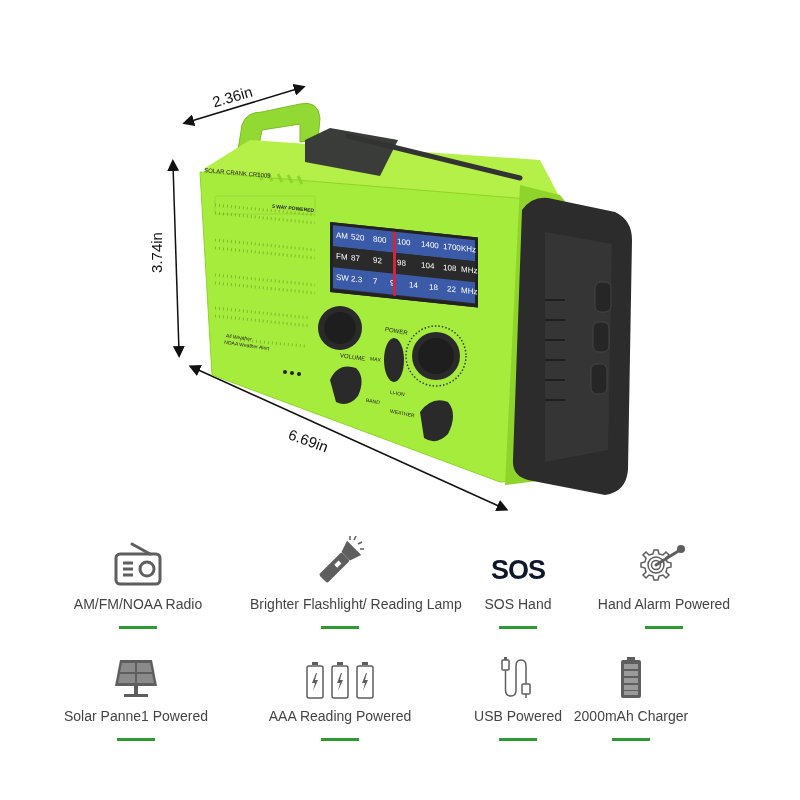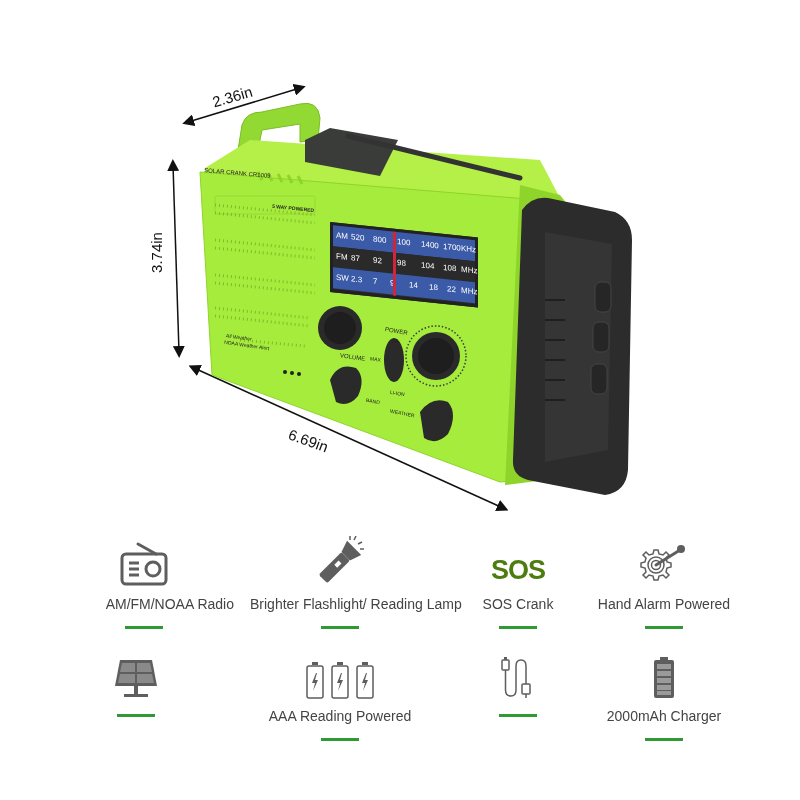--- a/index.html
+++ b/index.html
@@ -137,21 +137,21 @@
   <div class="abs" style="left:224px;top:342px;font-size:5px;color:#222;transform:rotate(8deg);white-space:nowrap;">NOAA Weather Alert</div>
   <div class="abs" style="left:340px;top:354px;font-size:6px;color:#222;transform:rotate(8deg);">VOLUME</div>
   <div class="abs" style="left:370px;top:356px;font-size:5px;color:#222;transform:rotate(8deg);">MAX</div>
   <div class="abs" style="left:385px;top:328px;font-size:6px;color:#222;transform:rotate(10deg);">POWER</div>
   <div class="abs" style="left:392px;top:338px;font-size:5px;color:#222;">AA</div>
   <div class="abs" style="left:390px;top:390px;font-size:5px;color:#222;transform:rotate(10deg);">LI-ION</div>
   <div class="abs" style="left:366px;top:398px;font-size:5px;color:#222;transform:rotate(10deg);">BAND</div>
   <div class="abs" style="left:390px;top:410px;font-size:5px;color:#222;transform:rotate(12deg);">WEATHER</div>
 </div>
 
-<div class="feature" style="left:54px;top:536px;text-align:right;">
+<div class="feature" style="left:48px;top:536px;">
   <div class="ico">
     <svg width="52" height="48" viewBox="0 0 52 48">
       <line x1="20" y1="4" x2="38" y2="14" stroke="#5e5e5e" stroke-width="3" stroke-linecap="round"></line>
       <rect x="4" y="14" width="44" height="30" rx="4" fill="none" stroke="#5e5e5e" stroke-width="3"></rect>
       <line x1="11" y1="23" x2="21" y2="23" stroke="#5e5e5e" stroke-width="3"></line>
       <line x1="11" y1="29" x2="21" y2="29" stroke="#5e5e5e" stroke-width="3"></line>
       <line x1="11" y1="35" x2="21" y2="35" stroke="#5e5e5e" stroke-width="3"></line>
       <circle cx="35" cy="29" r="7" fill="none" stroke="#5e5e5e" stroke-width="3"></circle>
     </svg>
   </div>
@@ -174,23 +174,23 @@
         <line x1="36" y1="4" x2="36" y2="0"></line>
       </g>
     </svg>
   </div>
   <div class="lbl">Brighter Flashlight/ Reading Lamp</div>
   <div class="bar"></div>
 </div>
 
 <div class="feature" style="left:428px;top:536px;">
   <div class="ico">
-    <span style="font-size:27px;font-weight:bold;color:#4d7c0f;font-family:'Liberation Sans',sans-serif;letter-spacing:-1px;line-height:36px;">SOS</span>
-  </div>
-  <div class="lbl">SOS Crank</div>
+    <span style="font-size:27px;font-weight:bold;color:#0f172a;font-family:'Liberation Sans',sans-serif;letter-spacing:-1px;line-height:36px;">SOS</span>
+  </div>
+  <div class="lbl">SOS Hand</div>
   <div class="bar"></div>
 </div>
 
 <div class="feature" style="left:574px;top:536px;">
   <div class="ico">
     <svg width="52" height="46" viewBox="0 0 52 46">
       <g fill="none" stroke="#5e5e5e" stroke-width="1.5">
         <path d="M16,8 L20,8 L21,12 L25,13 L28,10 L31,13 L28,16 L29,20 L33,21 L33,25 L29,26 L28,30 L31,33 L28,36 L25,33 L21,34 L20,38 L16,38 L15,34 L11,33 L8,36 L5,33 L8,30 L7,26 L3,25 L3,21 L7,20 L8,16 L5,13 L8,10 L11,13 L15,12 Z"></path>
         <circle cx="18" cy="23" r="8"></circle>
         <circle cx="18" cy="23" r="4.5"></circle>
@@ -210,20 +210,21 @@
       <g fill="#8a8a8a">
         <path d="M12,7 L25,7 L25,16 L10,16 Z"></path>
         <path d="M27,7 L40,7 L42,16 L27,16 Z"></path>
         <path d="M10,18 L25,18 L25,27 L8,27 Z"></path>
         <path d="M27,18 L42,18 L44,27 L27,27 Z"></path>
       </g>
       <rect x="24" y="30" width="4" height="8" fill="#5e5e5e"></rect>
       <rect x="14" y="38" width="24" height="3" fill="#5e5e5e"></rect>
     </svg>
   </div>
+  <div class="lbl">Solar Panne1 Powered</div>
   <div class="bar"></div>
 </div>
 
 <div class="feature" style="left:250px;top:648px;">
   <div class="ico">
     <svg width="72" height="40" viewBox="0 0 72 40">
       <g fill="none" stroke="#5e5e5e" stroke-width="1.5">
         <rect x="3" y="6" width="16" height="32" rx="2"></rect>
         <rect x="28" y="6" width="16" height="32" rx="2"></rect>
         <rect x="53" y="6" width="16" height="32" rx="2"></rect>
@@ -247,24 +248,25 @@
     <svg width="40" height="44" viewBox="0 0 40 44">
       <g fill="none" stroke="#5e5e5e" stroke-width="1.5">
         <rect x="4" y="4" width="7" height="10" rx="1"></rect>
         <path d="M7.5,14 L7.5,34 Q7.5,40 13,40 Q18,40 18,34 L18,10 Q18,4 23,4 Q28,4 28,10 L28,28"></path>
         <rect x="24" y="28" width="8" height="10" rx="1"></rect>
         <line x1="28" y1="38" x2="28" y2="42"></line>
       </g>
       <rect x="6" y="1" width="3" height="3" fill="#5e5e5e"></rect>
     </svg>
   </div>
-  <div class="bar"></div>
-</div>
-
-<div class="feature" style="left:574px;top:648px;text-align:center;">
+  <div class="lbl">USB Powered</div>
+  <div class="bar"></div>
+</div>
+
+<div class="feature" style="left:541px;top:648px;text-align:center;">
   <div class="ico">
     <svg width="24" height="44" viewBox="0 0 24 44">
       <rect x="8" y="1" width="8" height="3" fill="#5e5e5e"></rect>
       <rect x="2" y="4" width="20" height="38" rx="2" fill="#5e5e5e"></rect>
       <g fill="#9a9a9a">
         <rect x="5" y="8" width="14" height="5"></rect>
         <rect x="5" y="15" width="14" height="5"></rect>
         <rect x="5" y="22" width="14" height="5"></rect>
         <rect x="5" y="29" width="14" height="5"></rect>
         <rect x="5" y="35" width="14" height="4"></rect>

